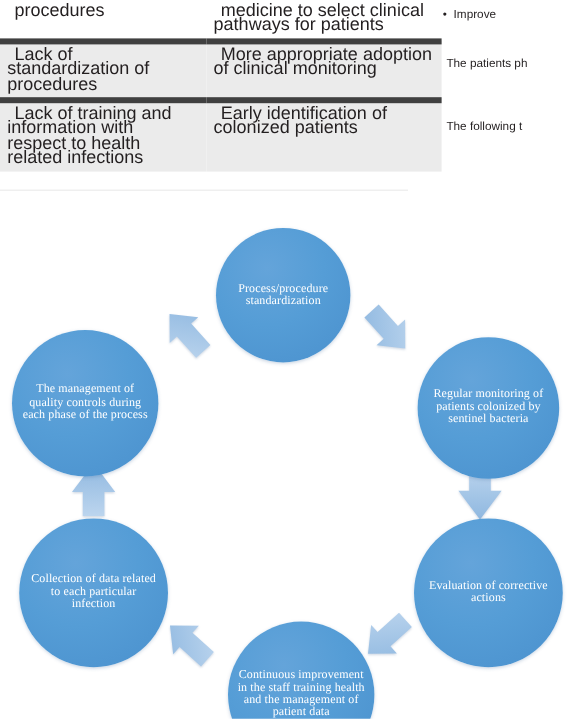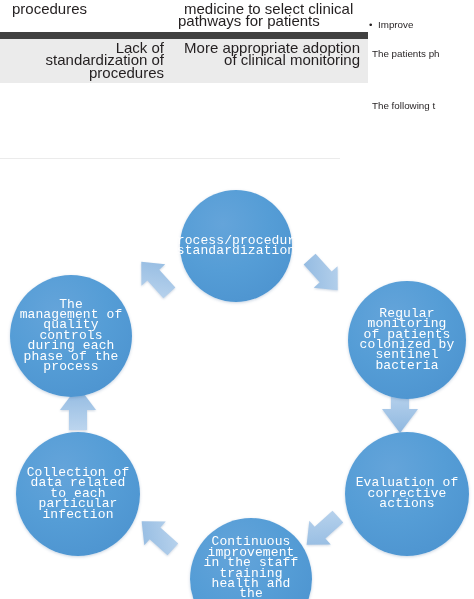--- a/index.html
+++ b/index.html
@@ -38,21 +38,21 @@
     font-family: "Liberation Sans", sans-serif;
     font-size: 15px;
     line-height: 12.4px;
     text-indent: 6px;
     color: #231f20;
   }
   #findings-table td.c1 { width: 158px; }
   #findings-table td.c2 { width: 182px; }
   #findings-table tr.shaded td { background: #ebebeb; }
   #findings-table tr.plain  td { background: #ffffff; }
-  #findings-table tr.rule-top td { border-top: 7px solid #404040; text-align: right; }
+  #findings-table tr.rule-top td { border-top: 5px solid #404040; }
   #table-bottom-rule {
     position: absolute;
     left: 0;
     top: 158px;
     width: 340px;
     height: 1px;
     background: #ebebeb;
   }
 
   
@@ -60,21 +60,21 @@
     position: absolute;
     left: 355px; top: 0;
     width: 130px;
     font-size: 9.8px;
     line-height: 17.5px;
     color: #231f20;
   }
   #right-col .bullet-line {
     position: absolute;
     left: 14px;
-    top: 16px;
+    top: 4px;
     white-space: nowrap;
   }
   #right-col .bullet-dot {
     display: inline-block;
     width: 9px;
   }
   #right-col .para {
     position: absolute;
     left: 0;
     width: 125px;
@@ -102,22 +102,22 @@
     display: flex;
     align-items: center;
     justify-content: center;
     box-sizing: border-box;
     box-shadow: 0 1px 3px rgba(60,100,150,0.28);
   }
   .node span {
     display: block;
     text-align: center;
     color: #ffffff;
-    font-family: Liberation Mono, monospace;
-    font-size: 13px;
+    font-family: Liberation Serif, serif;
+    font-size: 10px;
     line-height: 10.4px;
     padding: 0 8px;
     letter-spacing: .1px;
   }
 
   
   #node-top    { left: 180px; top: 20px;  width: 112px; height: 112px; }
   #node-right  { left: 348px; top: 111px; width: 118px; height: 118px; }
   #node-br     { left: 345px; top: 262px; width: 124px; height: 124px; }
   #node-bottom { left: 190px; top: 348px; width: 122px; height: 122px; }
@@ -141,20 +141,24 @@
   <table id="findings-table">
     <tbody>
       <tr class="plain">
         <td class="c1">procedures</td>
         <td class="c2">medicine to select clinical pathways for patients</td>
       </tr>
       <tr class="shaded rule-top">
         <td class="c1">Lack of standardization of procedures</td>
         <td class="c2">More appropriate adoption of clinical monitoring</td>
       </tr>
+      <tr class="shaded rule-top">
+        <td class="c1">Lack of training and information with respect to health related infections</td>
+        <td class="c2">Early identification of colonized patients</td>
+      </tr>
     </tbody>
   </table>
   <div id="table-bottom-rule"></div>
 
   <div id="right-col">
     <div class="bullet-line">
       <span class="bullet-dot">•</span><span>Improve</span>
     </div>
 
     <div class="para" id="para1">

